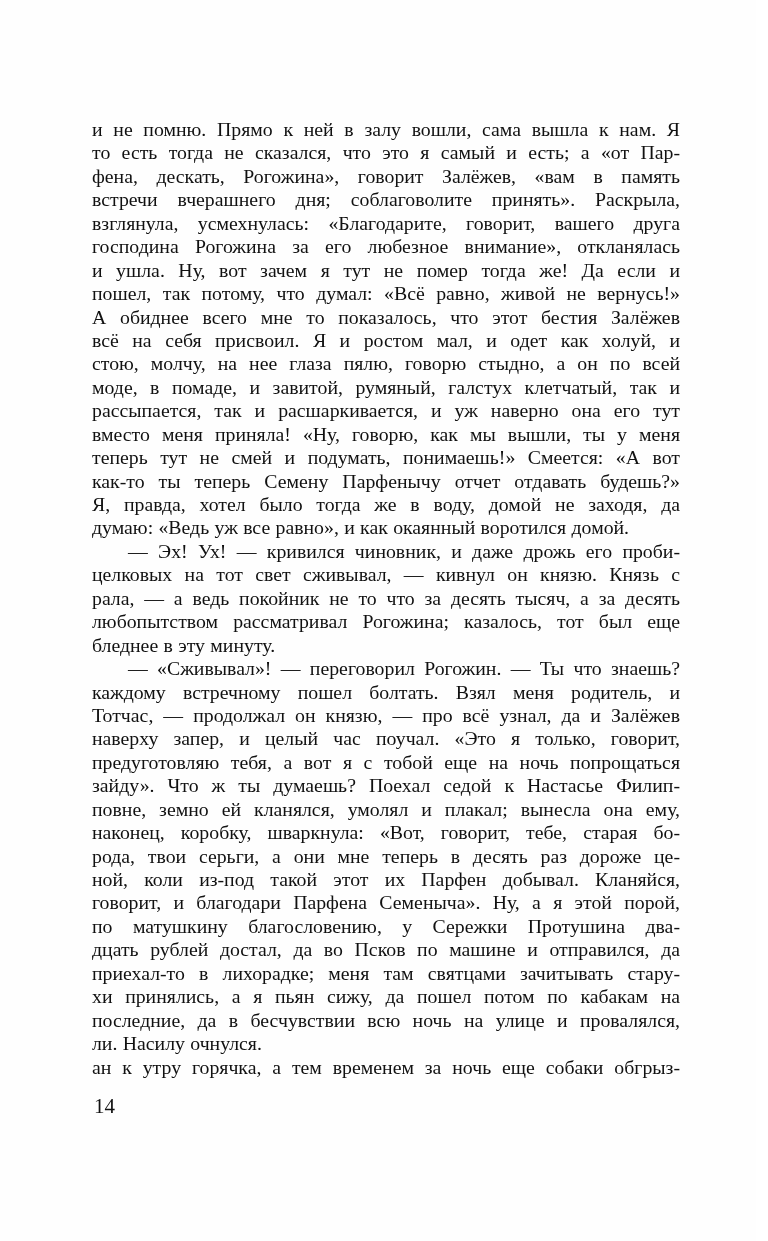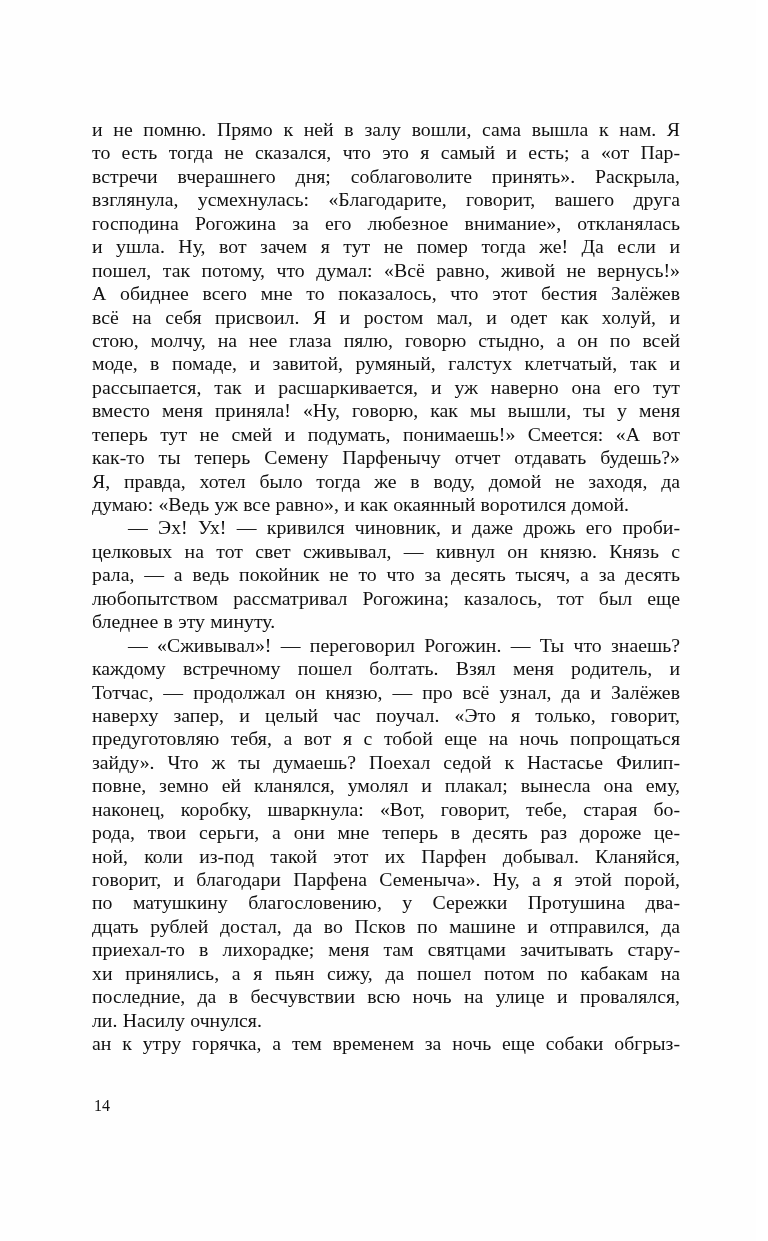--- a/index.html
+++ b/index.html
@@ -33,32 +33,33 @@
   .line.para-end {
     text-align-last: left;
   }
   .line.indent {
     text-indent: 36px;
   }
   .page-number {
     position: absolute;
     left: 94px;
     top: 1094px;
-    font-size: 16px;
+    font-size: 21px;
     line-height: 24px;
     color: #111111;
   }
 </style>
 </head>
 <body>
 
 <div class="page">
   <div class="text-block">
       <div class="line">и не помню. Прямо к ней в залу вошли, сама вышла к нам. Я</div>
       <div class="line">то есть тогда не сказался, что это я самый и есть; а «от Пар-</div>
+      <div class="line">фена, дескать, Рогожина», говорит Залёжев, «вам в память</div>
       <div class="line">встречи вчерашнего дня; соблаговолите принять». Раскрыла,</div>
       <div class="line">взглянула, усмехнулась: «Благодарите, говорит, вашего друга</div>
       <div class="line">господина Рогожина за его любезное внимание», откланялась</div>
       <div class="line">и ушла. Ну, вот зачем я тут не помер тогда же! Да если и</div>
       <div class="line">пошел, так потому, что думал: «Всё равно, живой не вернусь!»</div>
       <div class="line">А обиднее всего мне то показалось, что этот бестия Залёжев</div>
       <div class="line">всё на себя присвоил. Я и ростом мал, и одет как холуй, и</div>
       <div class="line">стою, молчу, на нее глаза пялю, говорю стыдно, а он по всей</div>
       <div class="line">моде, в помаде, и завитой, румяный, галстух клетчатый, так и</div>
       <div class="line">рассыпается, так и расшаркивается, и уж наверно она его тут</div>

